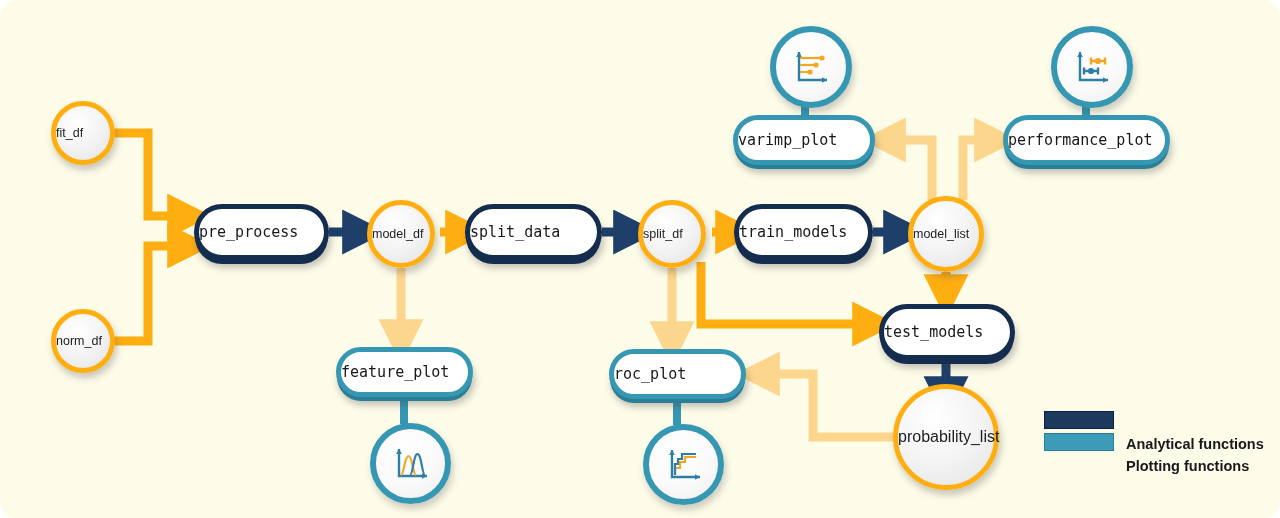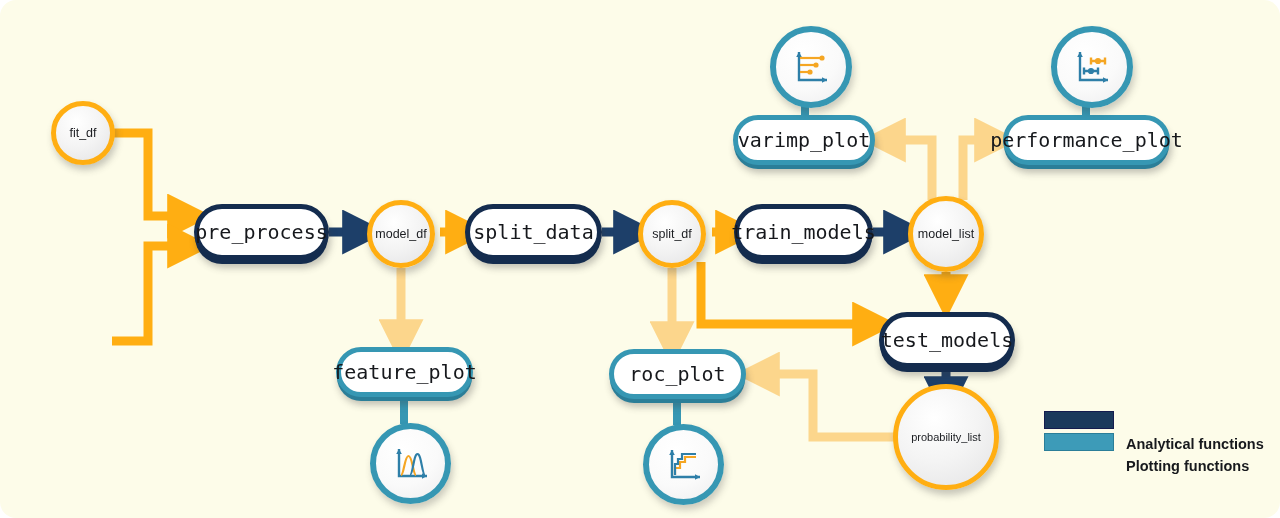--- a/index.html
+++ b/index.html
@@ -9,29 +9,29 @@
     width:1280px;height:518px;
     background:#fdfce9;
     border-radius:16px;
     overflow:hidden;
   }
   #svg-layer{position:absolute;inset:0;width:1280px;height:518px;}
 
   
   .node{
     position:absolute;
-    display:flex;align-items:center;justify-content:center;
+    display:flex;align-items:center;
     box-sizing:border-box;
     background:#ffffff;
     text-align:center;
     z-index:5;
   }
   .node-label{
     font-family:"DejaVu Sans Mono","Liberation Mono",monospace;
-    font-size:20px;
+    font-size:15px;
     color:#16181c;
     letter-spacing:0px;
     white-space:nowrap;
   }
   .fn{
     border-radius:28px;
     height:56px;
     border:5px solid #142c4e;
     box-shadow:0 5px 0 -1px #142c4e, 2px 8px 7px rgba(60,60,60,.30);
   }
@@ -45,21 +45,21 @@
     border-radius:50%;
     border:5px solid #ffae12;
     background:radial-gradient(circle at 38% 30%, #ffffff 0%, #f4f4f4 48%, #e3e3e4 100%);
     box-shadow:2px 5px 7px rgba(60,60,60,.28);
   }
   .obj .node-label{
     font-family:"Liberation Sans",sans-serif;
     font-size:12.5px;
     color:#1b1d21;
   }
-  .obj.small .node-label{font-size:11px;}
+  .obj.small .node-label{font-size:16px;}
 
   
   .icon-bubble{
     position:absolute;
     border-radius:50%;
     border:6px solid #3697b3;
     background:radial-gradient(circle at 38% 30%, #ffffff 0%, #fafafa 55%, #ededee 100%);
     box-shadow:2px 5px 7px rgba(60,60,60,.25);
     display:flex;align-items:center;justify-content:center;
     z-index:6;
@@ -137,20 +137,23 @@
       <path d="M1086,91 L1086,116" stroke="#3697b3" stroke-width="8"></path>
       <path d="M404,396 L404,424" stroke="#3697b3" stroke-width="8"></path>
       <path d="M677,397 L677,425" stroke="#3697b3" stroke-width="8"></path>
     </g>
   </svg>
 
   <div class="node obj" style="left:51px;top:101px;width:64px;height:64px;">
     <span class="node-label">fit_df</span>
   </div>
 
+  <div class="node obj" style="left:51px;top:309px;width:64px;height:64px;">
+    <span class="node-label">norm_df</span>
+  </div>
 
   <div class="node obj" style="left:367px;top:200px;width:68px;height:68px;">
     <span class="node-label">model_df</span>
   </div>
 
   <div class="node obj" style="left:638px;top:200px;width:68px;height:68px;">
     <span class="node-label">split_df</span>
   </div>
 
   <div class="node obj" style="left:908px;top:196px;width:76px;height:76px;">
@@ -166,21 +169,21 @@
   </div>
 
   <div class="node fn" style="left:465px;top:204px;width:137px;">
     <span class="node-label">split_data</span>
   </div>
 
   <div class="node fn" style="left:734px;top:204px;width:139px;">
     <span class="node-label">train_models</span>
   </div>
 
-  <div class="node fn" style="left:879px;top:312px;width:136px;">
+  <div class="node fn" style="left:879px;top:304px;width:136px;">
     <span class="node-label">test_models</span>
   </div>
 
   <div class="node plot" style="left:336px;top:347px;width:137px;">
     <span class="node-label">feature_plot</span>
   </div>
 
   <div class="node plot" style="left:609px;top:349px;width:137px;">
     <span class="node-label">roc_plot</span>
   </div>

